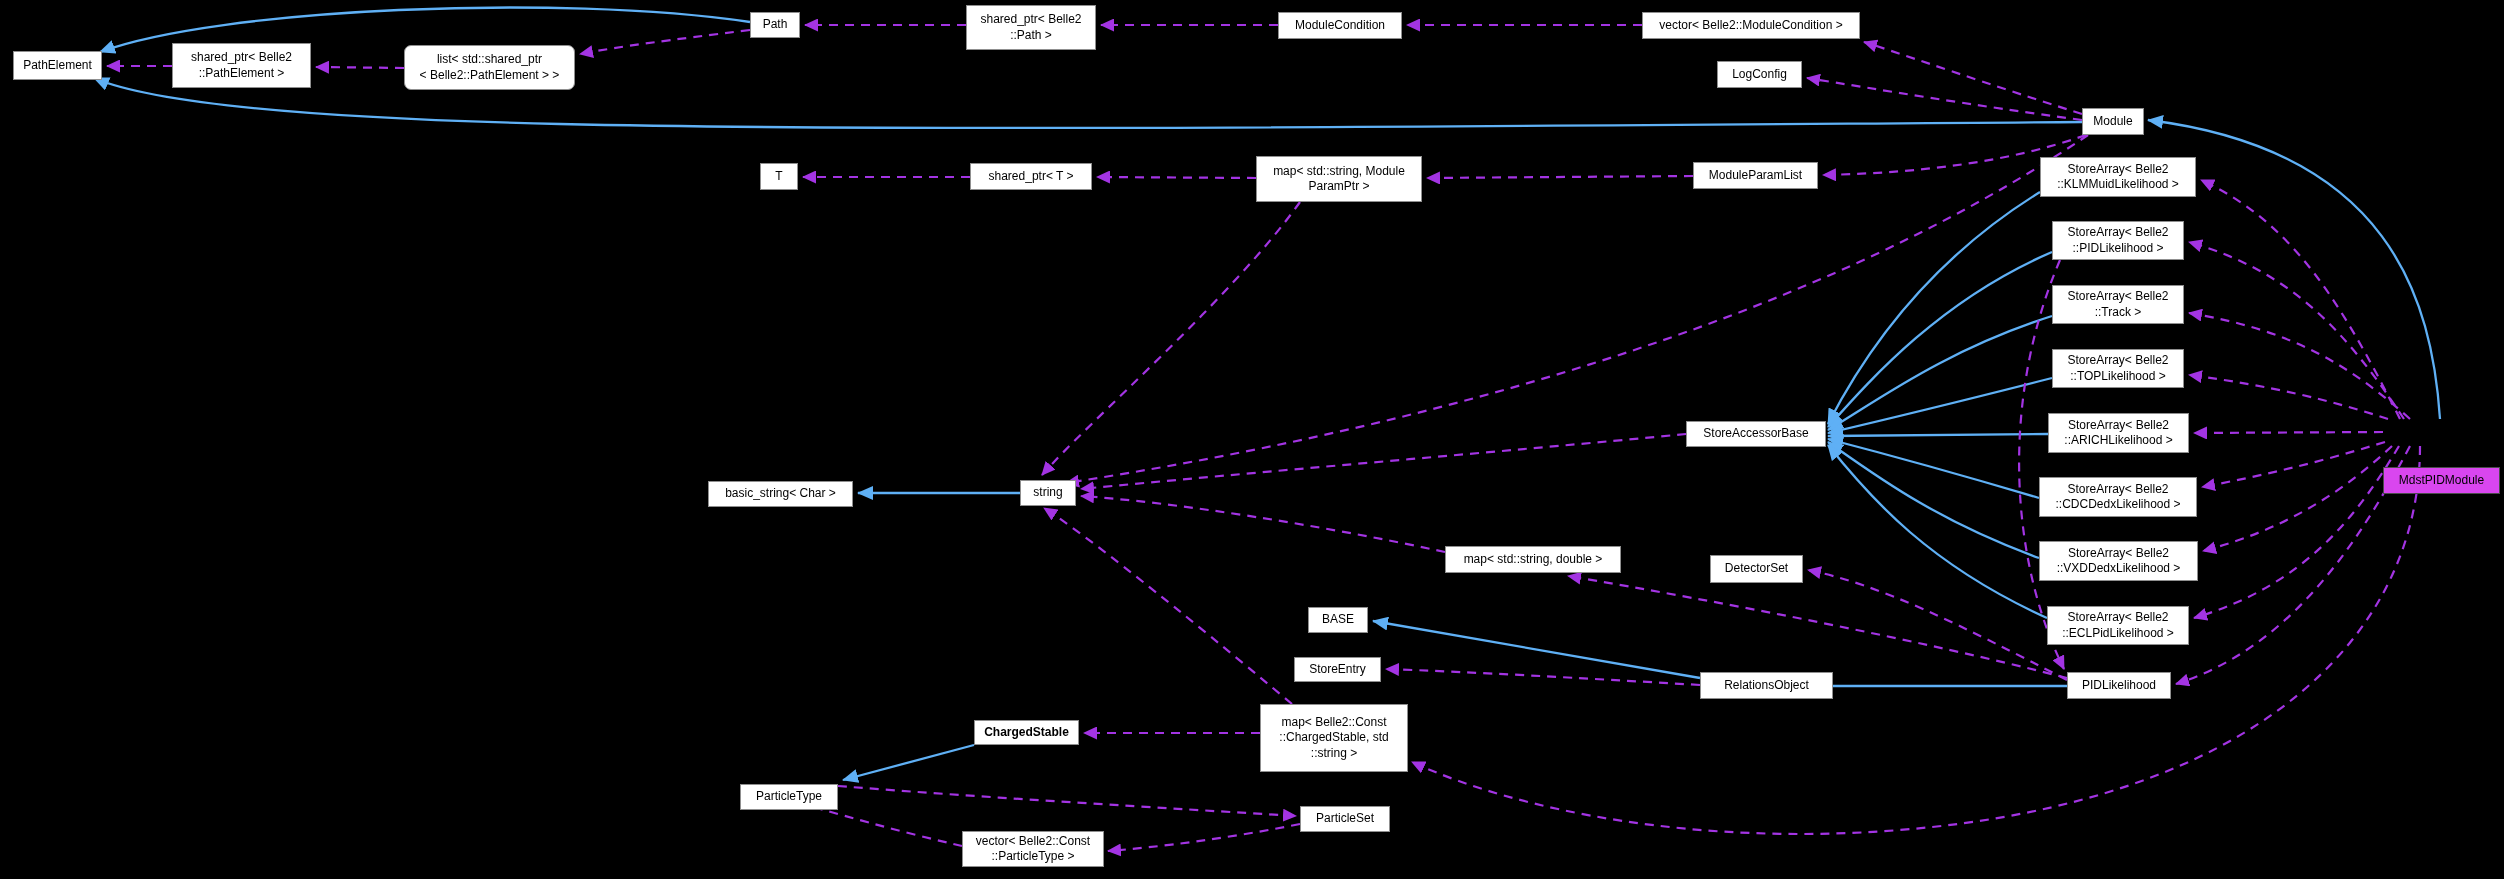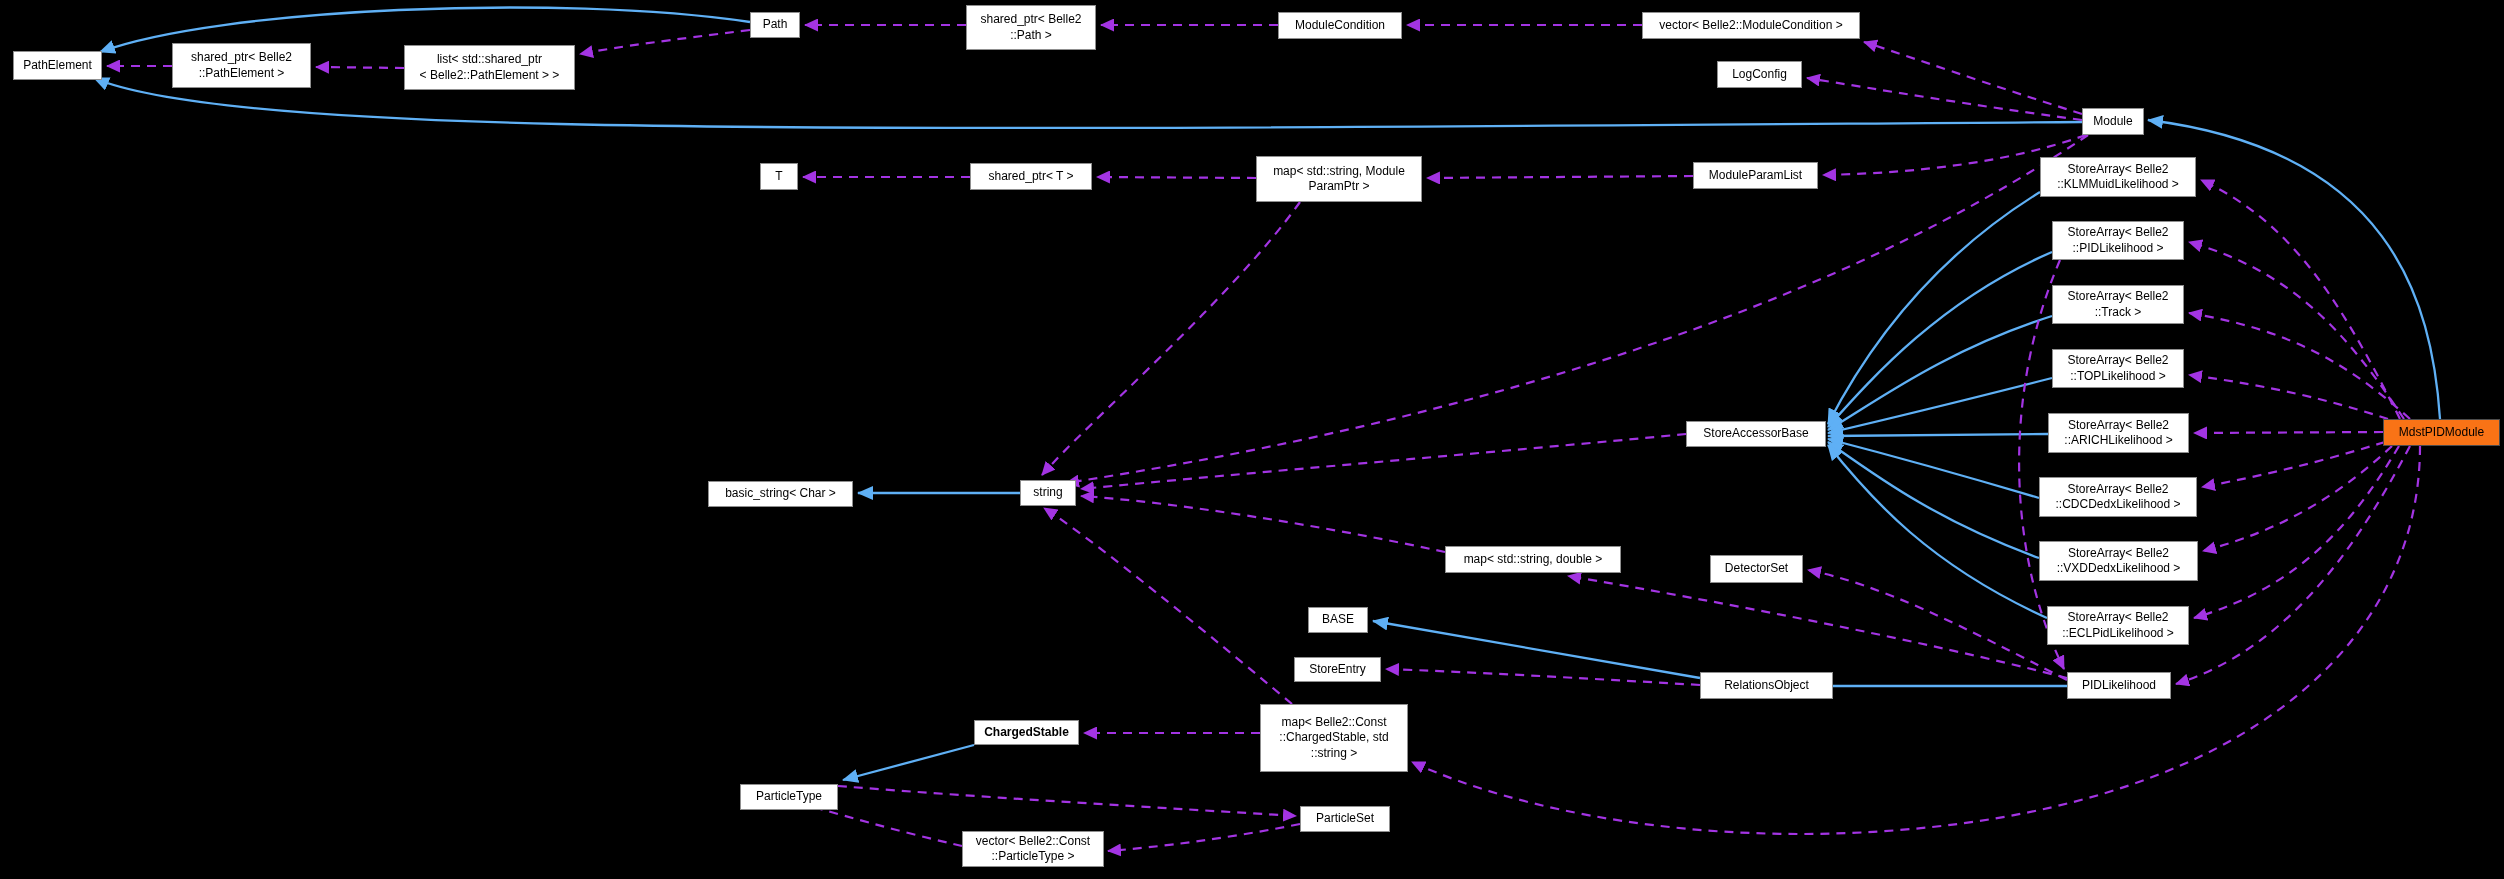--- a/index.html
+++ b/index.html
@@ -2,21 +2,21 @@
 <html><head>
 <meta charset="utf-8">
 <style>
   html,body{margin:0;padding:0;background:#000;}
   #canvas{position:relative;width:2504px;height:879px;background:#000;overflow:hidden;
           font-family:"Liberation Sans","DejaVu Sans",sans-serif;}
   #edges{position:absolute;left:0;top:0;width:2504px;height:879px;}
   .node{position:absolute;box-sizing:border-box;display:flex;align-items:center;justify-content:center;
         text-align:center;background:#fff;border:1.6px solid #8f8f8f;color:#000;
         font-size:12px;line-height:1.28;white-space:pre-line;padding:1px 4px;cursor:pointer;}
-  .node.hl{background:#f97316;border-color:#4c4c4c;}
+  .node.hl{background:#d946ef;border-color:#4c4c4c;margin-top:48px;}
   .edge-inherit{fill:none;stroke:#5fb0f5;stroke-width:2.3px;}
   .edge-use{fill:none;stroke:#a334e3;stroke-width:2.2px;stroke-dasharray:9 7;}
 </style>
 </head>
 <body>
 
 <div id="canvas">
   <svg id="edges" width="2504" height="879" viewBox="0 0 2504 879" xmlns="http://www.w3.org/2000/svg">
     <defs>
       <marker id="arrow-inherit" markerUnits="userSpaceOnUse" markerWidth="18" markerHeight="14" refX="15" refY="7" orient="auto">
@@ -76,21 +76,21 @@
         <path d="M 2420,446 C 2420,640 2250,802 1900,830 C 1700,846 1520,812 1412,762" class="edge-use" marker-end="url(#arrow-use)"></path>
         <path d="M 838,786 C 990,798 1166,808 1296,816" class="edge-use" marker-end="url(#arrow-use)"></path>
         <path d="M 1300,824 C 1230,838 1160,847 1108,851" class="edge-use" marker-end="url(#arrow-use)"></path>
         <path d="M 962,846 C 900,832 830,812 790,800" class="edge-use" marker-end="url(#arrow-use)"></path>
       </g>
   </svg>
   <div id="nodes">
       <div class="node" style="left: 13px; top: 51px; width: 89px; height: 29px;">PathElement</div>
       <div class="node" style="left: 172px; top: 43px; width: 139px; height: 45px;">shared_ptr&lt; Belle2
 ::PathElement &gt;</div>
-      <div class="node" style="left: 404px; top: 45px; width: 171px; height: 45px;">list&lt; std::shared_ptr
+      <div class="node" style="left: 404px; top: 45px; width: 171px; height: 45px; border-radius: 7px;">list&lt; std::shared_ptr
 &lt; Belle2::PathElement &gt; &gt;</div>
       <div class="node" style="left: 750px; top: 12px; width: 50px; height: 26px;">Path</div>
       <div class="node" style="left: 966px; top: 5px; width: 130px; height: 45px;">shared_ptr&lt; Belle2
 ::Path &gt;</div>
       <div class="node" style="left: 1278px; top: 12px; width: 124px; height: 27px;">ModuleCondition</div>
       <div class="node" style="left: 1642px; top: 12px; width: 218px; height: 27px;">vector&lt; Belle2::ModuleCondition &gt;</div>
       <div class="node" style="left: 1717px; top: 61px; width: 85px; height: 27px;">LogConfig</div>
       <div class="node" style="left: 2082px; top: 108px; width: 62px; height: 27px;">Module</div>
       <div class="node" style="left: 760px; top: 163px; width: 38px; height: 27px;">T</div>
       <div class="node" style="left: 970px; top: 163px; width: 122px; height: 27px;">shared_ptr&lt; T &gt;</div>

